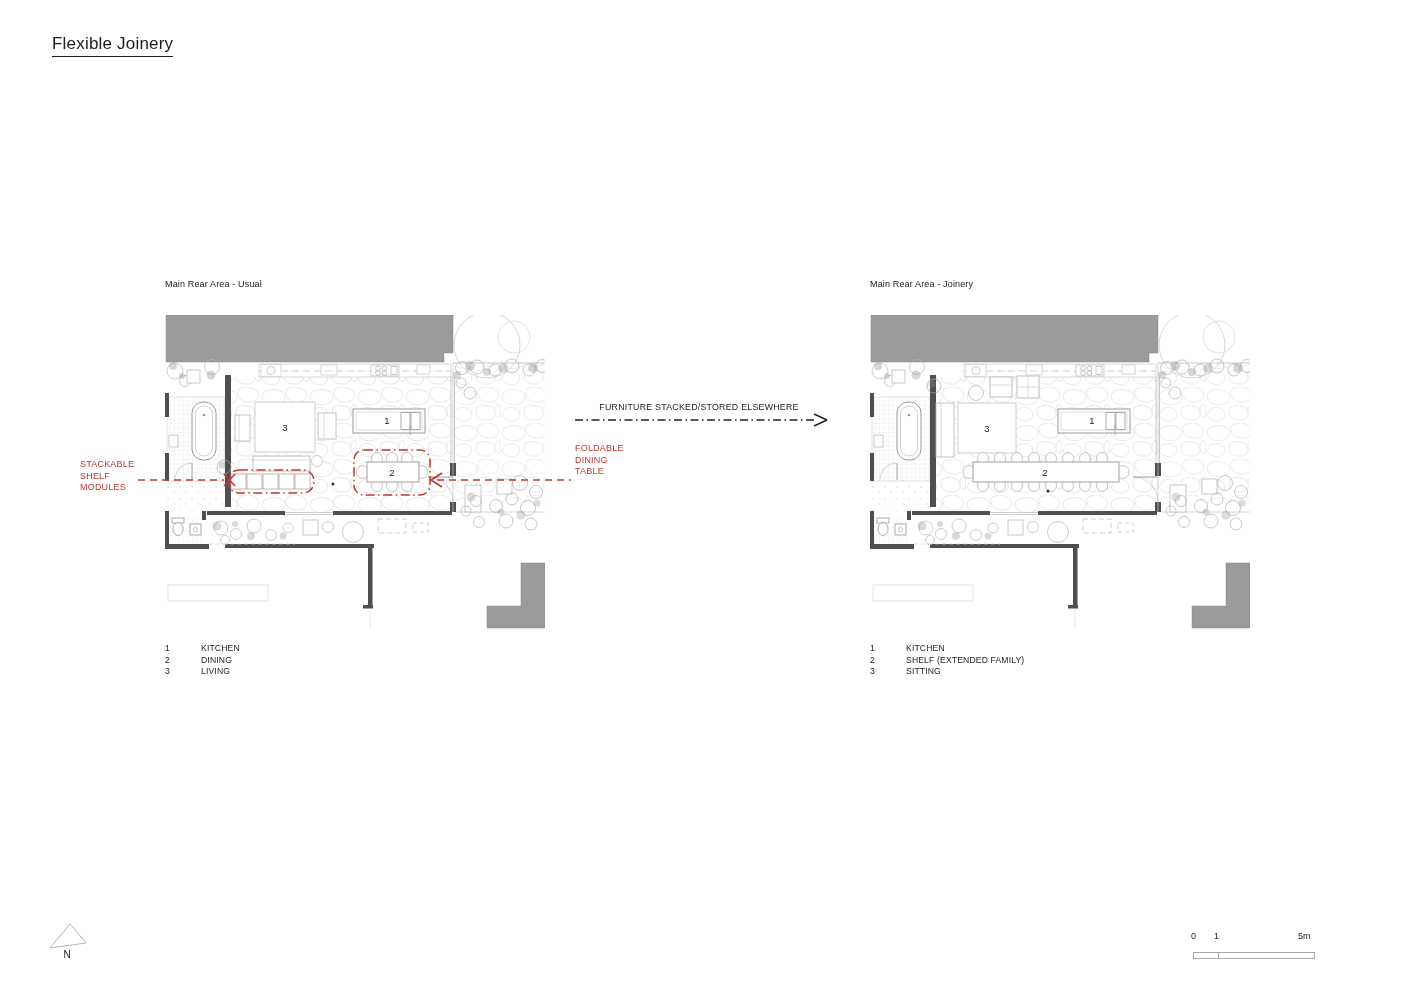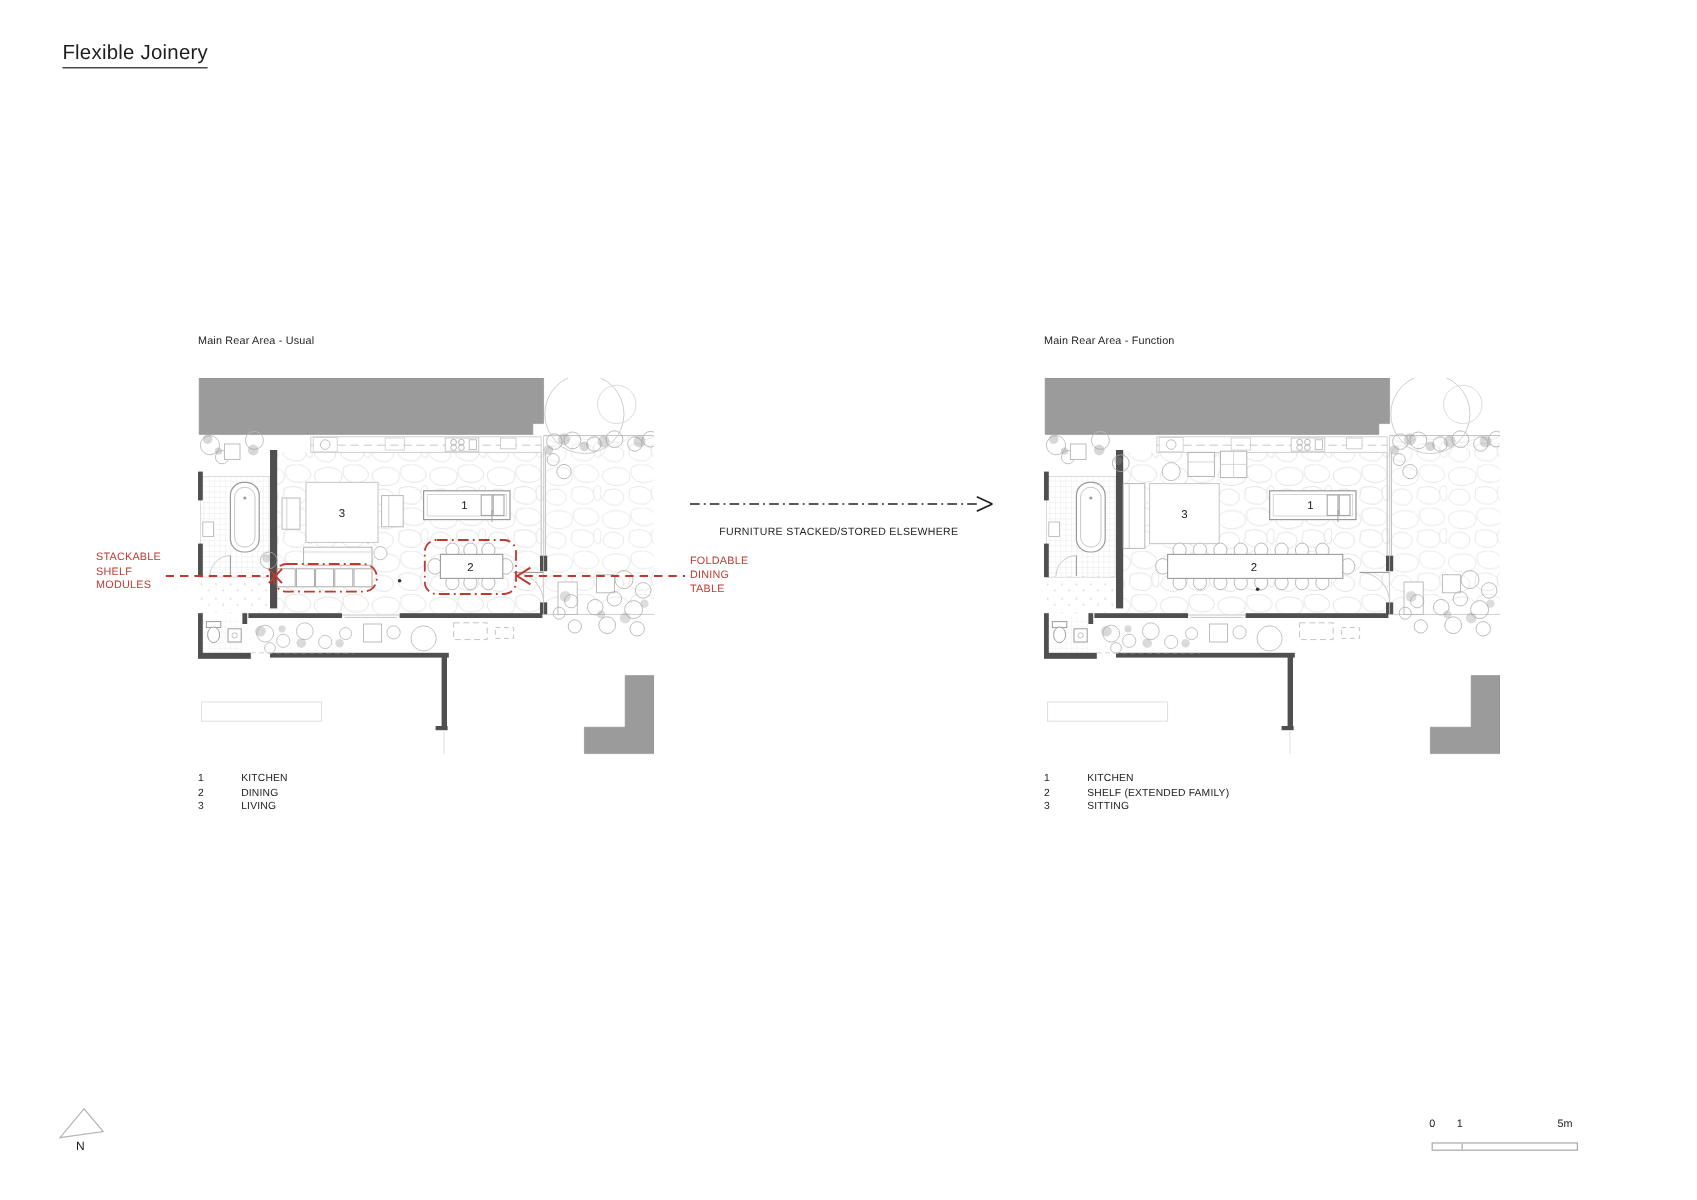--- a/index.html
+++ b/index.html
@@ -20,21 +20,21 @@
   .legend{font-size:8.6px;letter-spacing:.15px;color:#222;}
   .legend-row{display:flex;line-height:11.5px;}
   .legend-num{width:36px;}
   
   .red-note{
     font-size:9px;line-height:11.5px;letter-spacing:.2px;
     color:var(--annotation-red,#bd3a30);white-space:pre-line;
   }
   
   .transition-label{
-    width:252px;text-align:center;font-size:8.8px;letter-spacing:.25px;color:#1d1d1d;margin-top:36px;
+    width:252px;text-align:center;font-size:8.8px;letter-spacing:.25px;color:#1d1d1d;
   }
   svg{display:block;}
   svg text{font-family:"Liberation Sans",sans-serif;font-size:9.5px;fill:#1a1a1a;text-anchor:middle;}
   .scale-wrap{left:1185px;top:931px;width:140px;height:34px;font-size:9px;color:#222;}
   .scale-bar{position:absolute;left:8px;top:21px;width:120px;height:5px;border:1px solid #a8a8a8;background:#fff;}
   .scale-tick{position:absolute;left:24px;top:0;width:1px;height:100%;background:#a8a8a8;}
 </style>
 </head>
 <body>
 
@@ -201,21 +201,21 @@
     </g>
   </defs>
 </svg>
 
 <div class="abs sheet-title">Flexible Joinery</div>
 
 <div class="abs plan-label" style="left:165px;top:279px">
   <span>Main Rear Area - </span><span class="u">Usual</span>
 </div>
 <div class="abs plan-label" style="left:870px;top:279px">
-  <span>Main Rear Area - </span><span class="u">Function</span>
+  <span>Main Rear Area - </span><span class="u">Joinery</span>
 </div>
 
 <svg class="abs" style="left:165px;top:315px" width="380" height="315" viewBox="0 0 380 315">
   <use href="#plan-base"></use>
 
   <g>
     <rect x="70" y="100" width="15" height="26" fill="#ffffff" stroke="#b5b5b5" stroke-width="0.8"></rect>
     <line x1="74" y1="100" x2="74" y2="126" stroke="#c9c9c9" stroke-width="0.7"></line>
     <rect x="153" y="98" width="18" height="26" fill="#ffffff" stroke="#b5b5b5" stroke-width="0.8"></rect>
     <line x1="159" y1="98" x2="159" y2="124" stroke="#c9c9c9" stroke-width="0.7"></line>
@@ -323,21 +323,21 @@
 MODULES</div>
 <svg class="abs" style="left:138px;top:471px" width="100" height="18" viewBox="0 0 100 18">
   <line x1="0" y1="9" x2="86" y2="9" stroke="#bd3a30" stroke-width="1.6" stroke-dasharray="7 5"></line>
   <path d="M86 3 L97 15 M97 3 L86 15" stroke="#bd3a30" stroke-width="1.6" fill="none"></path>
 </svg>
 
 <svg class="abs" style="left:429px;top:471px" width="142" height="18" viewBox="0 0 142 18">
   <path d="M13 2 L2 9 L13 16" stroke="#bd3a30" stroke-width="1.7" fill="none"></path>
   <line x1="8" y1="9" x2="142" y2="9" stroke="#bd3a30" stroke-width="1.6" stroke-dasharray="7 5"></line>
 </svg>
-<div class="abs red-note" style="left:575px;top:462px;width:80px">FOLDABLE
+<div class="abs red-note" style="left:575px;top:443px;width:80px">FOLDABLE
 DINING
 TABLE</div>
 
 <div class="abs transition-label" style="left:573px;top:402px">FURNITURE STACKED/STORED ELSEWHERE</div>
 <svg class="abs" style="left:573px;top:411px" width="256" height="18" viewBox="0 0 256 18">
   <line x1="2" y1="9" x2="242" y2="9" stroke="#222222" stroke-width="1.3" stroke-dasharray="8 3.5 1.5 3.5"></line>
   <path d="M254 9 L241 3 M254 9 L241 15" stroke="#222222" stroke-width="1.5" fill="none"></path>
 </svg>
 
 <div class="abs legend" style="left:165px;top:643px">

